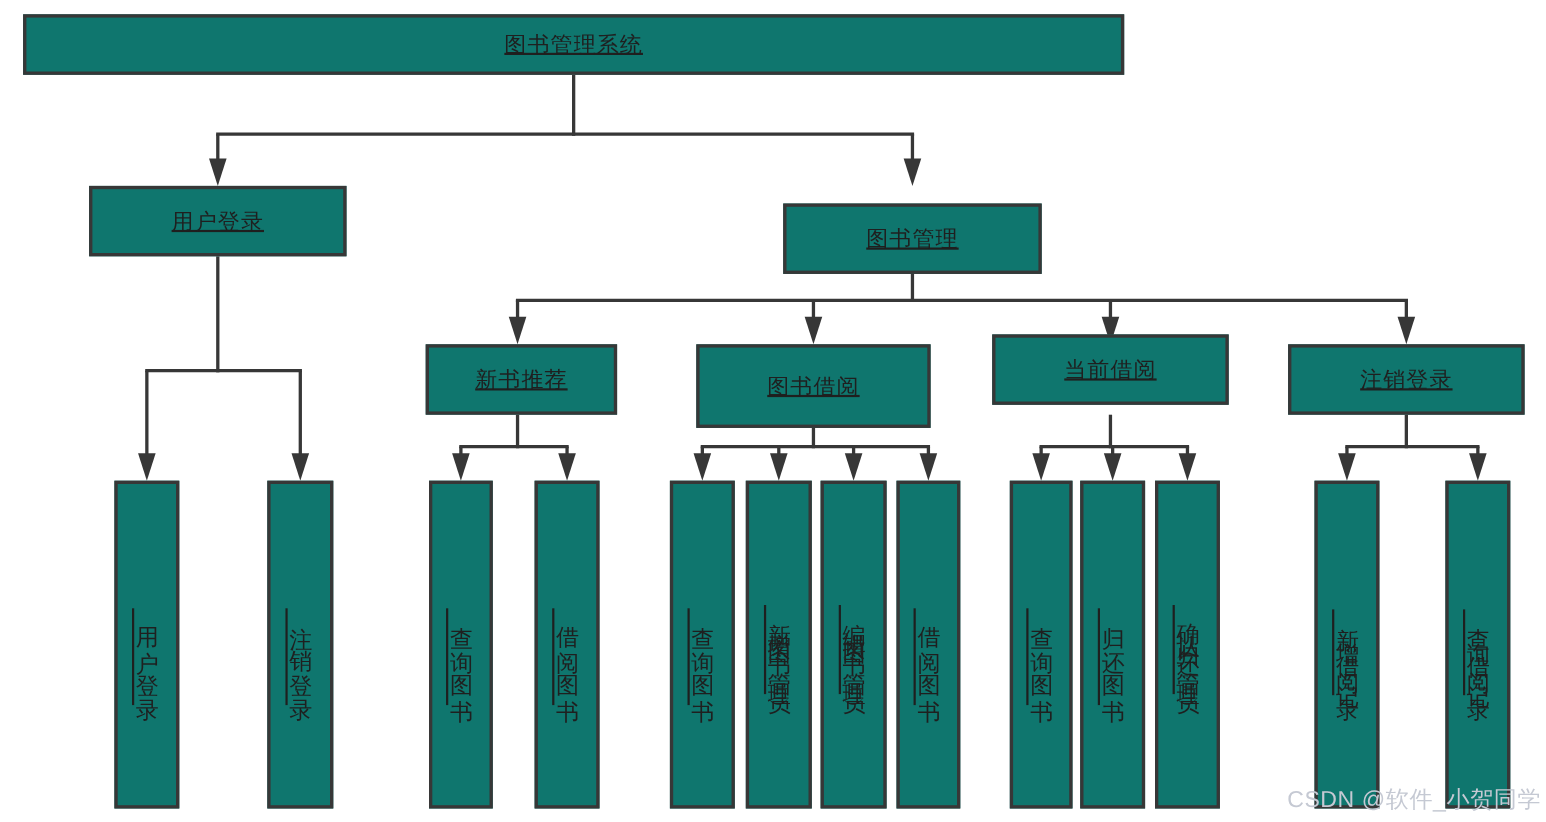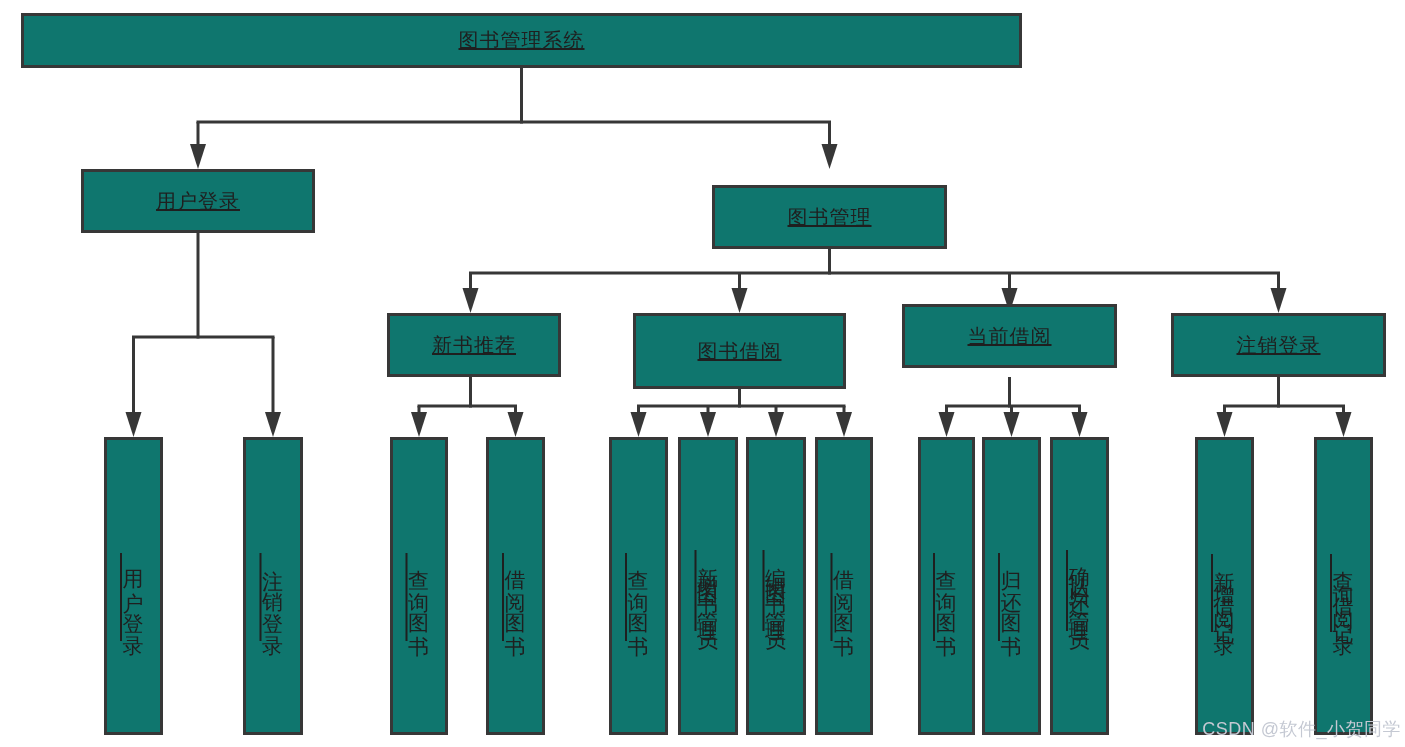--- a/index.html
+++ b/index.html
@@ -71,21 +71,21 @@
   #lf-current-1 { left: 918px;  width: 57px; }
   #lf-current-2 { left: 982px;  width: 59px; }
   #lf-current-3 { left: 1050px; width: 59px; }
   #lf-records-1 { left: 1195px; width: 59px; }
   #lf-records-2 { left: 1314px; width: 59px; }
 
   .watermark {
     position: absolute;
     right: 4px;
     bottom: 6px;
-    font-size: 18px;
+    font-size: 21px;
     color: #c5c9d3;
     z-index: 10;
     letter-spacing: 0.5px;
   }
 </style>
 </head>
 <body>
 
 <div class="canvas">
 

